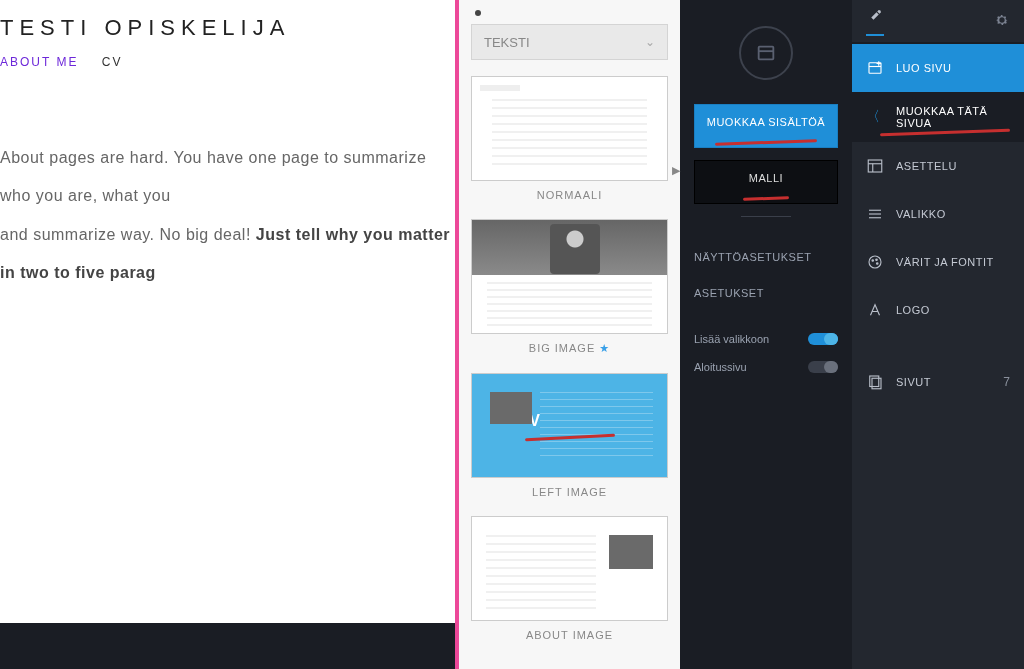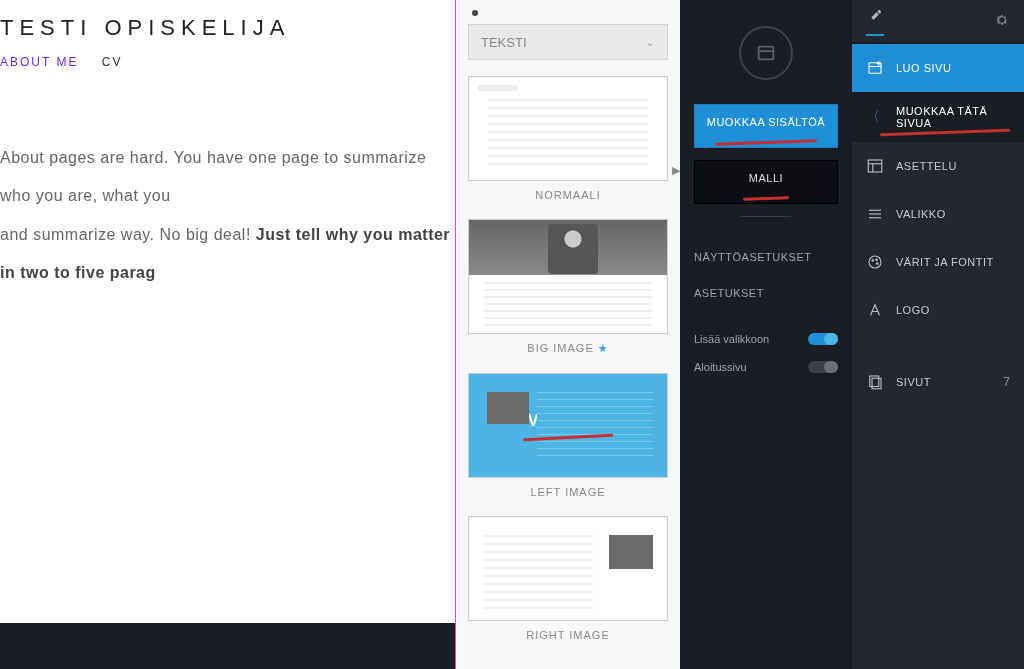--- a/index.html
+++ b/index.html
@@ -5,21 +5,21 @@
 *{box-sizing:border-box;margin:0;padding:0;font-family:Arial,Helvetica,sans-serif}
 html,body{height:100%;width:1024px;overflow:hidden;background:#1a1d24}
 #preview{position:absolute;left:0;top:0;width:455px;height:623px;background:#fff;padding:15px 0 0 0;color:#333}
 #preview h1{font-weight:300;letter-spacing:6px;font-size:22px;color:#222;margin-bottom:14px}
 #preview .nav{font-size:12px;letter-spacing:2px;margin-bottom:70px}
 #preview .nav span{margin-right:18px}
 #preview .nav .active{color:#6d28d9}
 #preview .body{font-size:16px;color:#666;line-height:2.4;letter-spacing:.5px}
 #preview .body b{color:#444;font-weight:700}
 
-#templates{position:absolute;left:455px;top:0;width:225px;height:669px;background:#f7f7f7;border-left:1px solid #ec4899;padding:10px 12px;overflow-y:auto}
+#templates{position:absolute;left:455px;top:0;width:225px;height:669px;background:#f7f7f7;border-left:4px solid #ec4899;padding:10px 12px;overflow-y:auto}
 #templates .dot{width:6px;height:6px;border-radius:50%;background:#444;margin:0 0 8px 4px}
 #templates .dropdown{background:#e9e9e9;border:1px solid #d4d4d4;height:36px;display:flex;align-items:center;justify-content:space-between;padding:0 12px;color:#888;font-size:13px;margin-bottom:16px;cursor:pointer}
 #templates .chev{color:#aaa;font-size:12px}
 .tpl{margin-bottom:18px}
 .tpl .thumb{width:100%;height:105px;background:#fff;border:1px solid #ccc;position:relative;overflow:hidden}
 .tpl .label{text-align:center;font-size:11px;color:#888;letter-spacing:1px;margin-top:8px}
 .tpl .star{color:#3aa0e8}
 .thumb.normal::before{content:"";position:absolute;left:8px;top:8px;width:40px;height:6px;background:#eee}
 .thumb.normal::after{content:"";position:absolute;left:20px;top:22px;right:20px;height:70px;background:repeating-linear-gradient(#f0f0f0 0 2px,#fff 2px 8px)}
 .thumb.big{height:115px}
@@ -108,21 +108,21 @@
       <div class="sel">
         <span>VALITTU</span>
         <div class="underline"></div>
       </div>
     </div>
     <div class="label">LEFT IMAGE</div>
   </div>
 
   <div class="tpl">
     <div class="thumb right"></div>
-    <div class="label">RIGHT IMAGE</div>
+    <div class="label">ABOUT IMAGE</div>
   </div>
 </div>
 
 <div id="mid">
   <span class="expand">▶</span>
   <div class="circle">
     <svg viewBox="0 0 24 24">
         <rect x="4" y="5" width="16" height="14" rx="1"></rect>
         <line x1="4" y1="10" x2="20" y2="10"></line>
       </svg>

